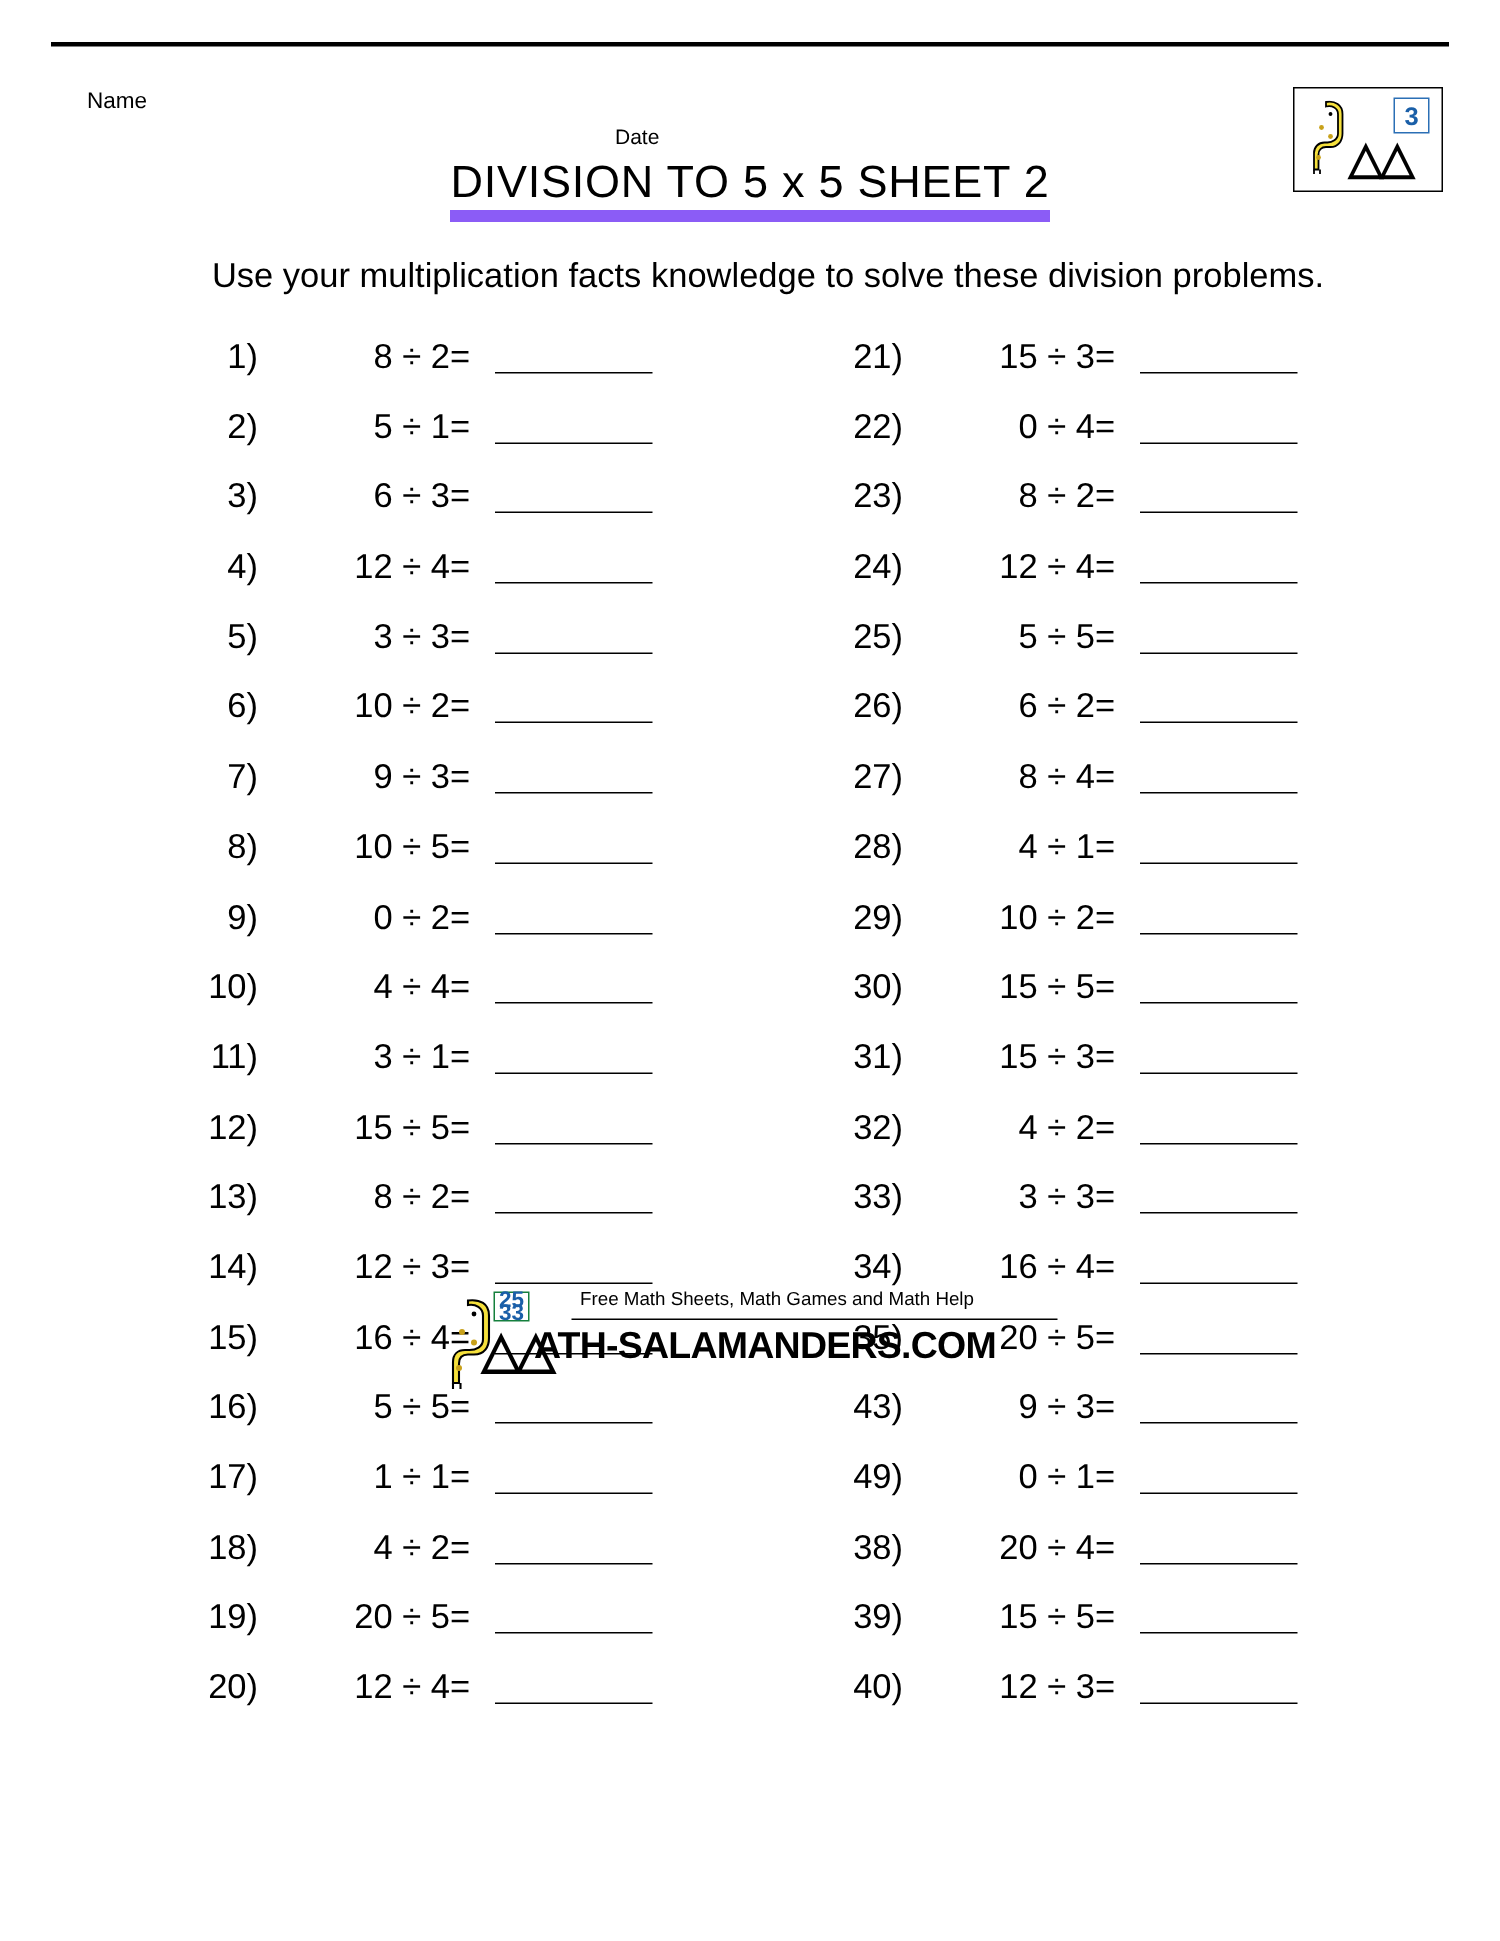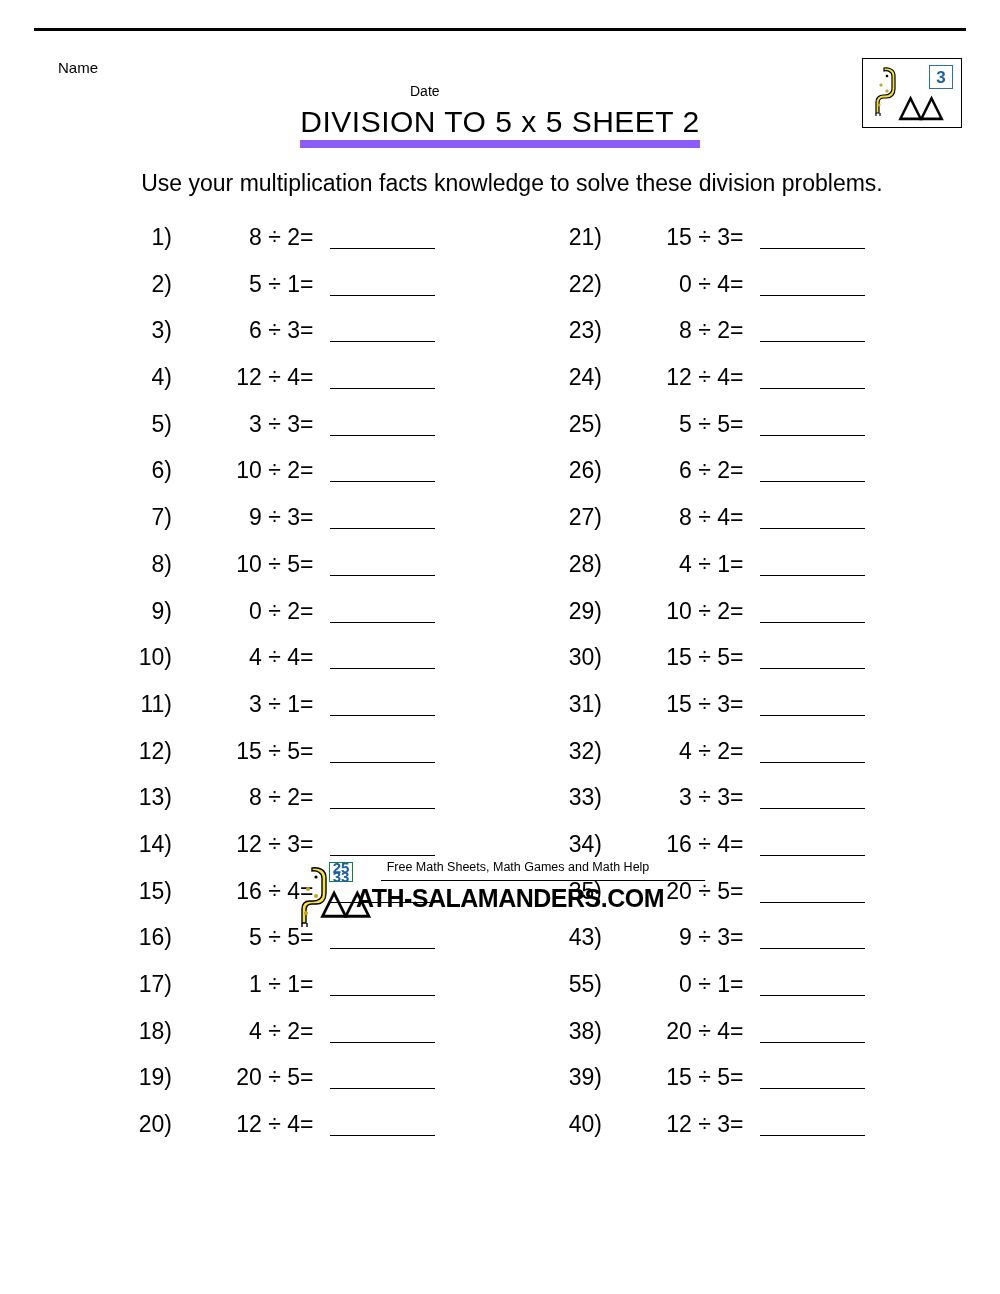--- a/index.html
+++ b/index.html
@@ -461,21 +461,21 @@
         <span class="qeq">=</span>
         <span class="qblank"></span>
       </div>
       <div class="qrow">
         <span class="qnum">43)</span>
         <span class="qexpr">9 ÷ 3</span>
         <span class="qeq">=</span>
         <span class="qblank"></span>
       </div>
       <div class="qrow">
-        <span class="qnum">55)</span>
+        <span class="qnum">49)</span>
         <span class="qexpr">0 ÷ 1</span>
         <span class="qeq">=</span>
         <span class="qblank"></span>
       </div>
       <div class="qrow">
         <span class="qnum">38)</span>
         <span class="qexpr">20 ÷ 4</span>
         <span class="qeq">=</span>
         <span class="qblank"></span>
       </div>

